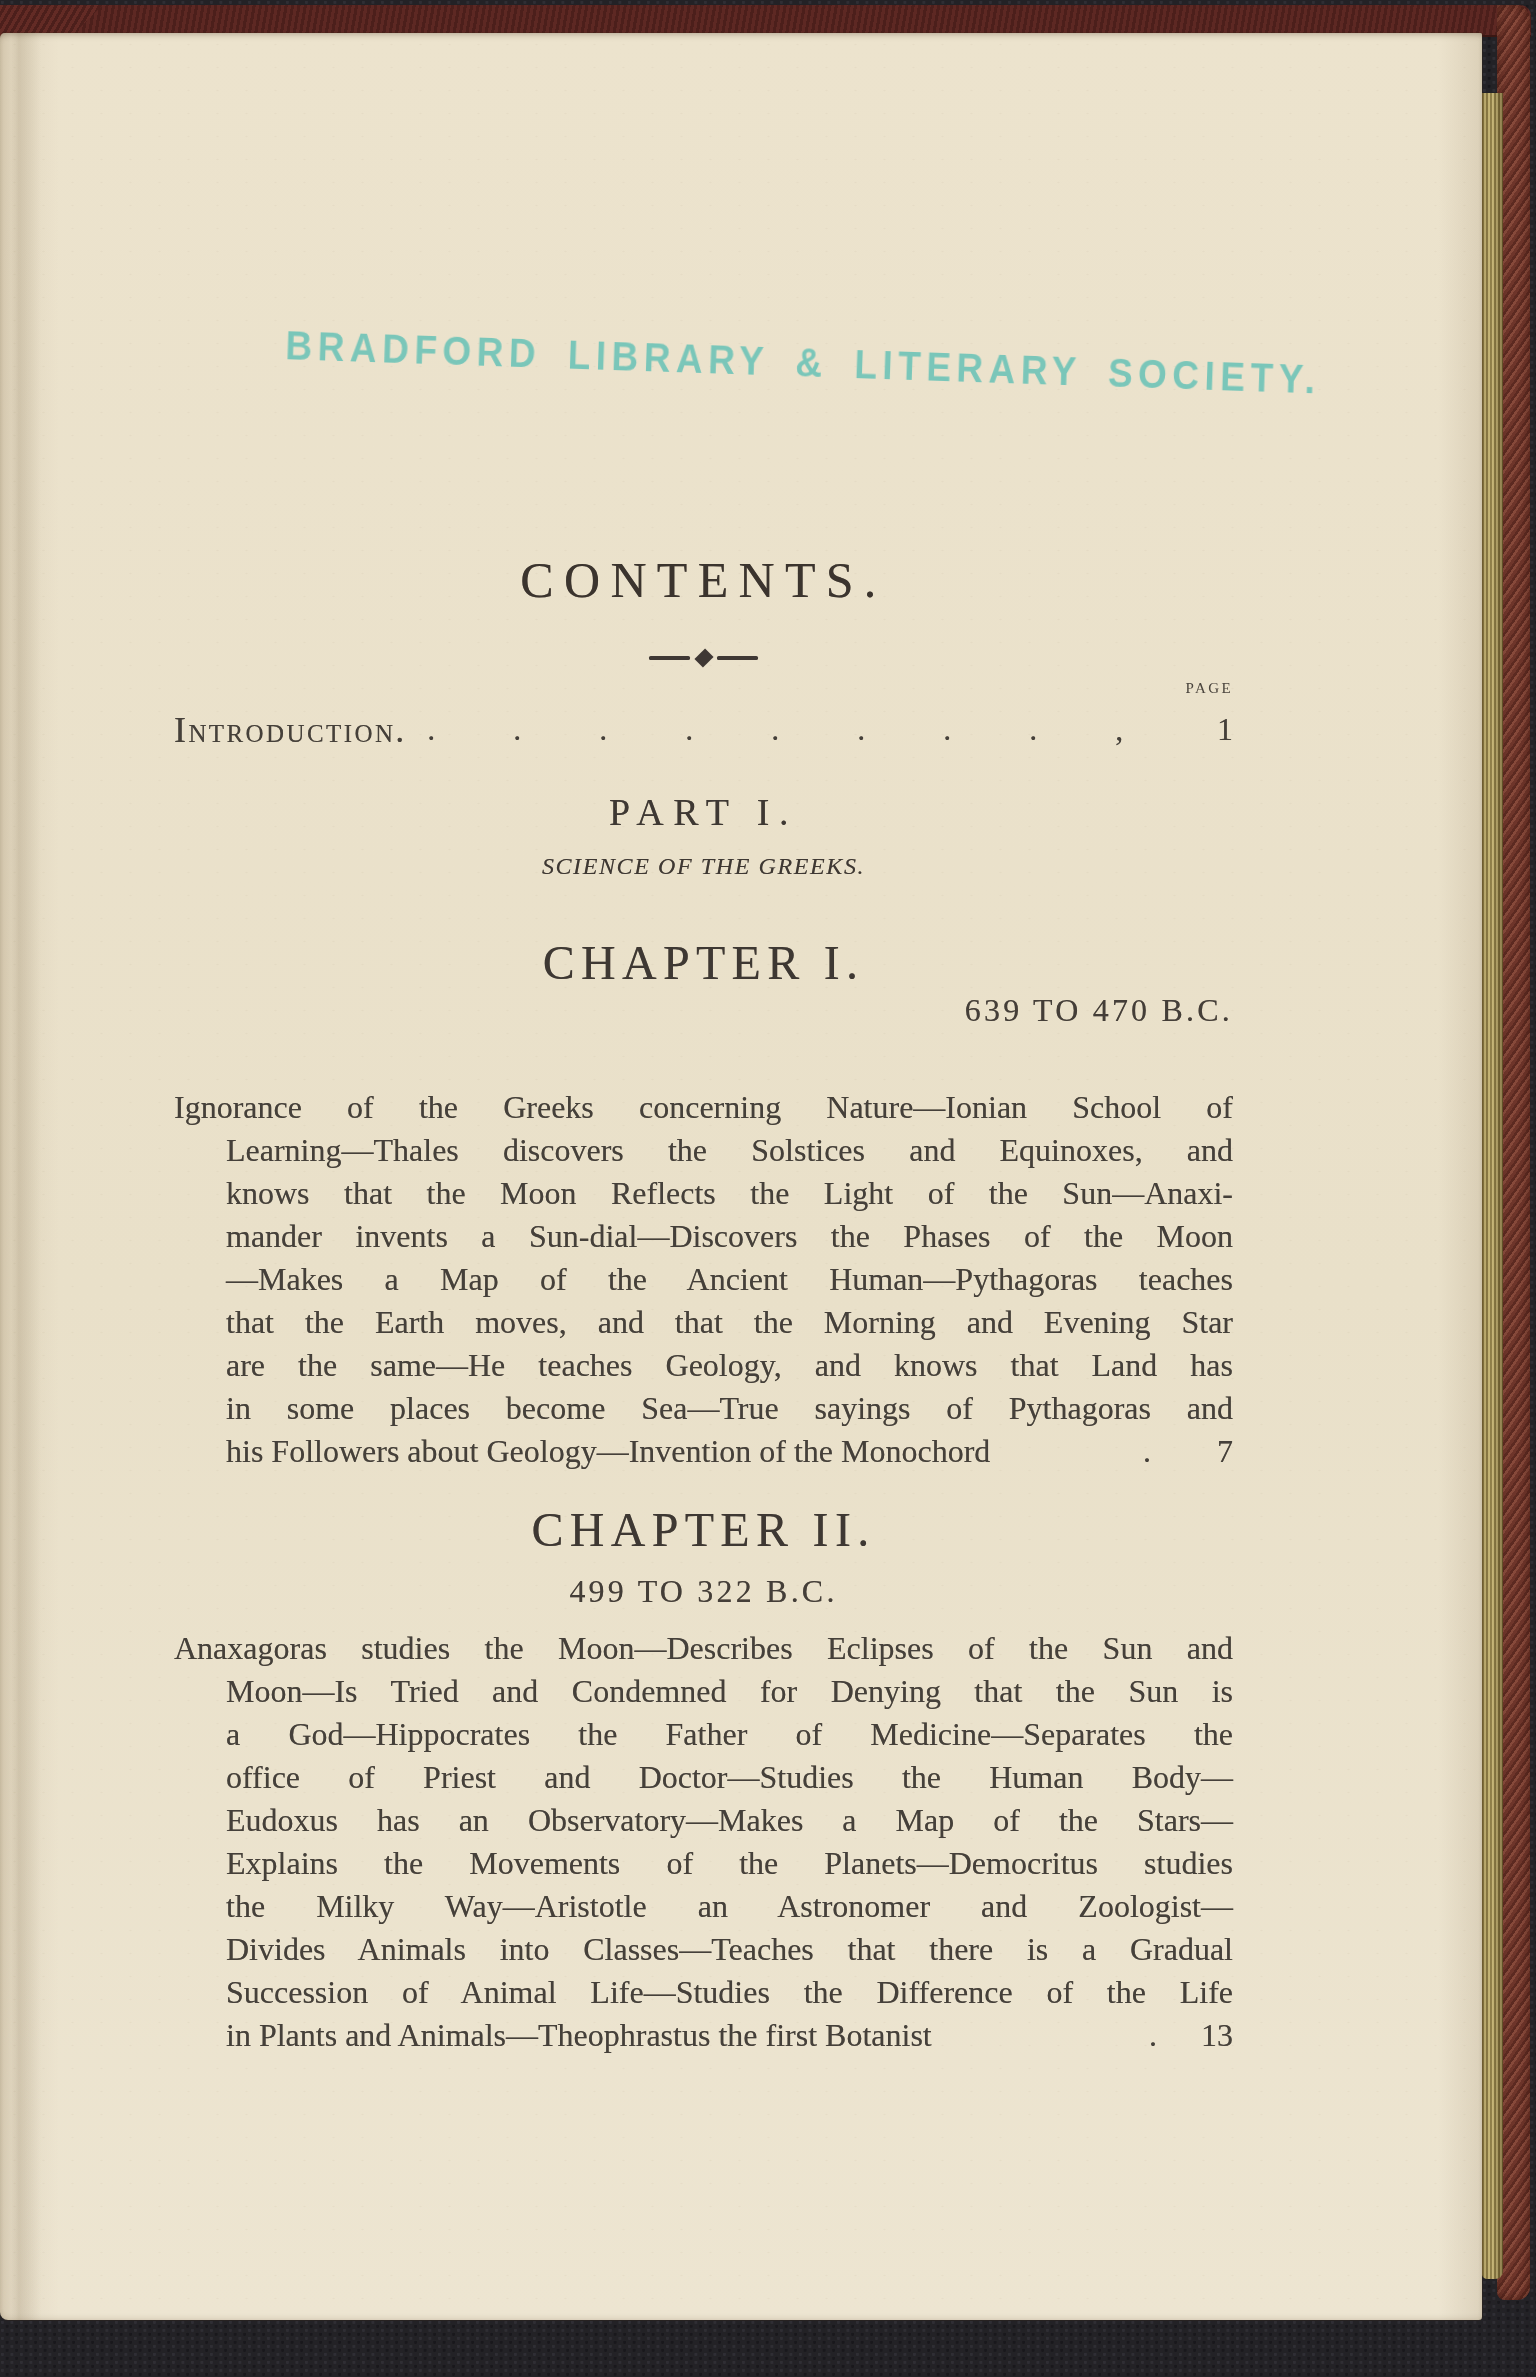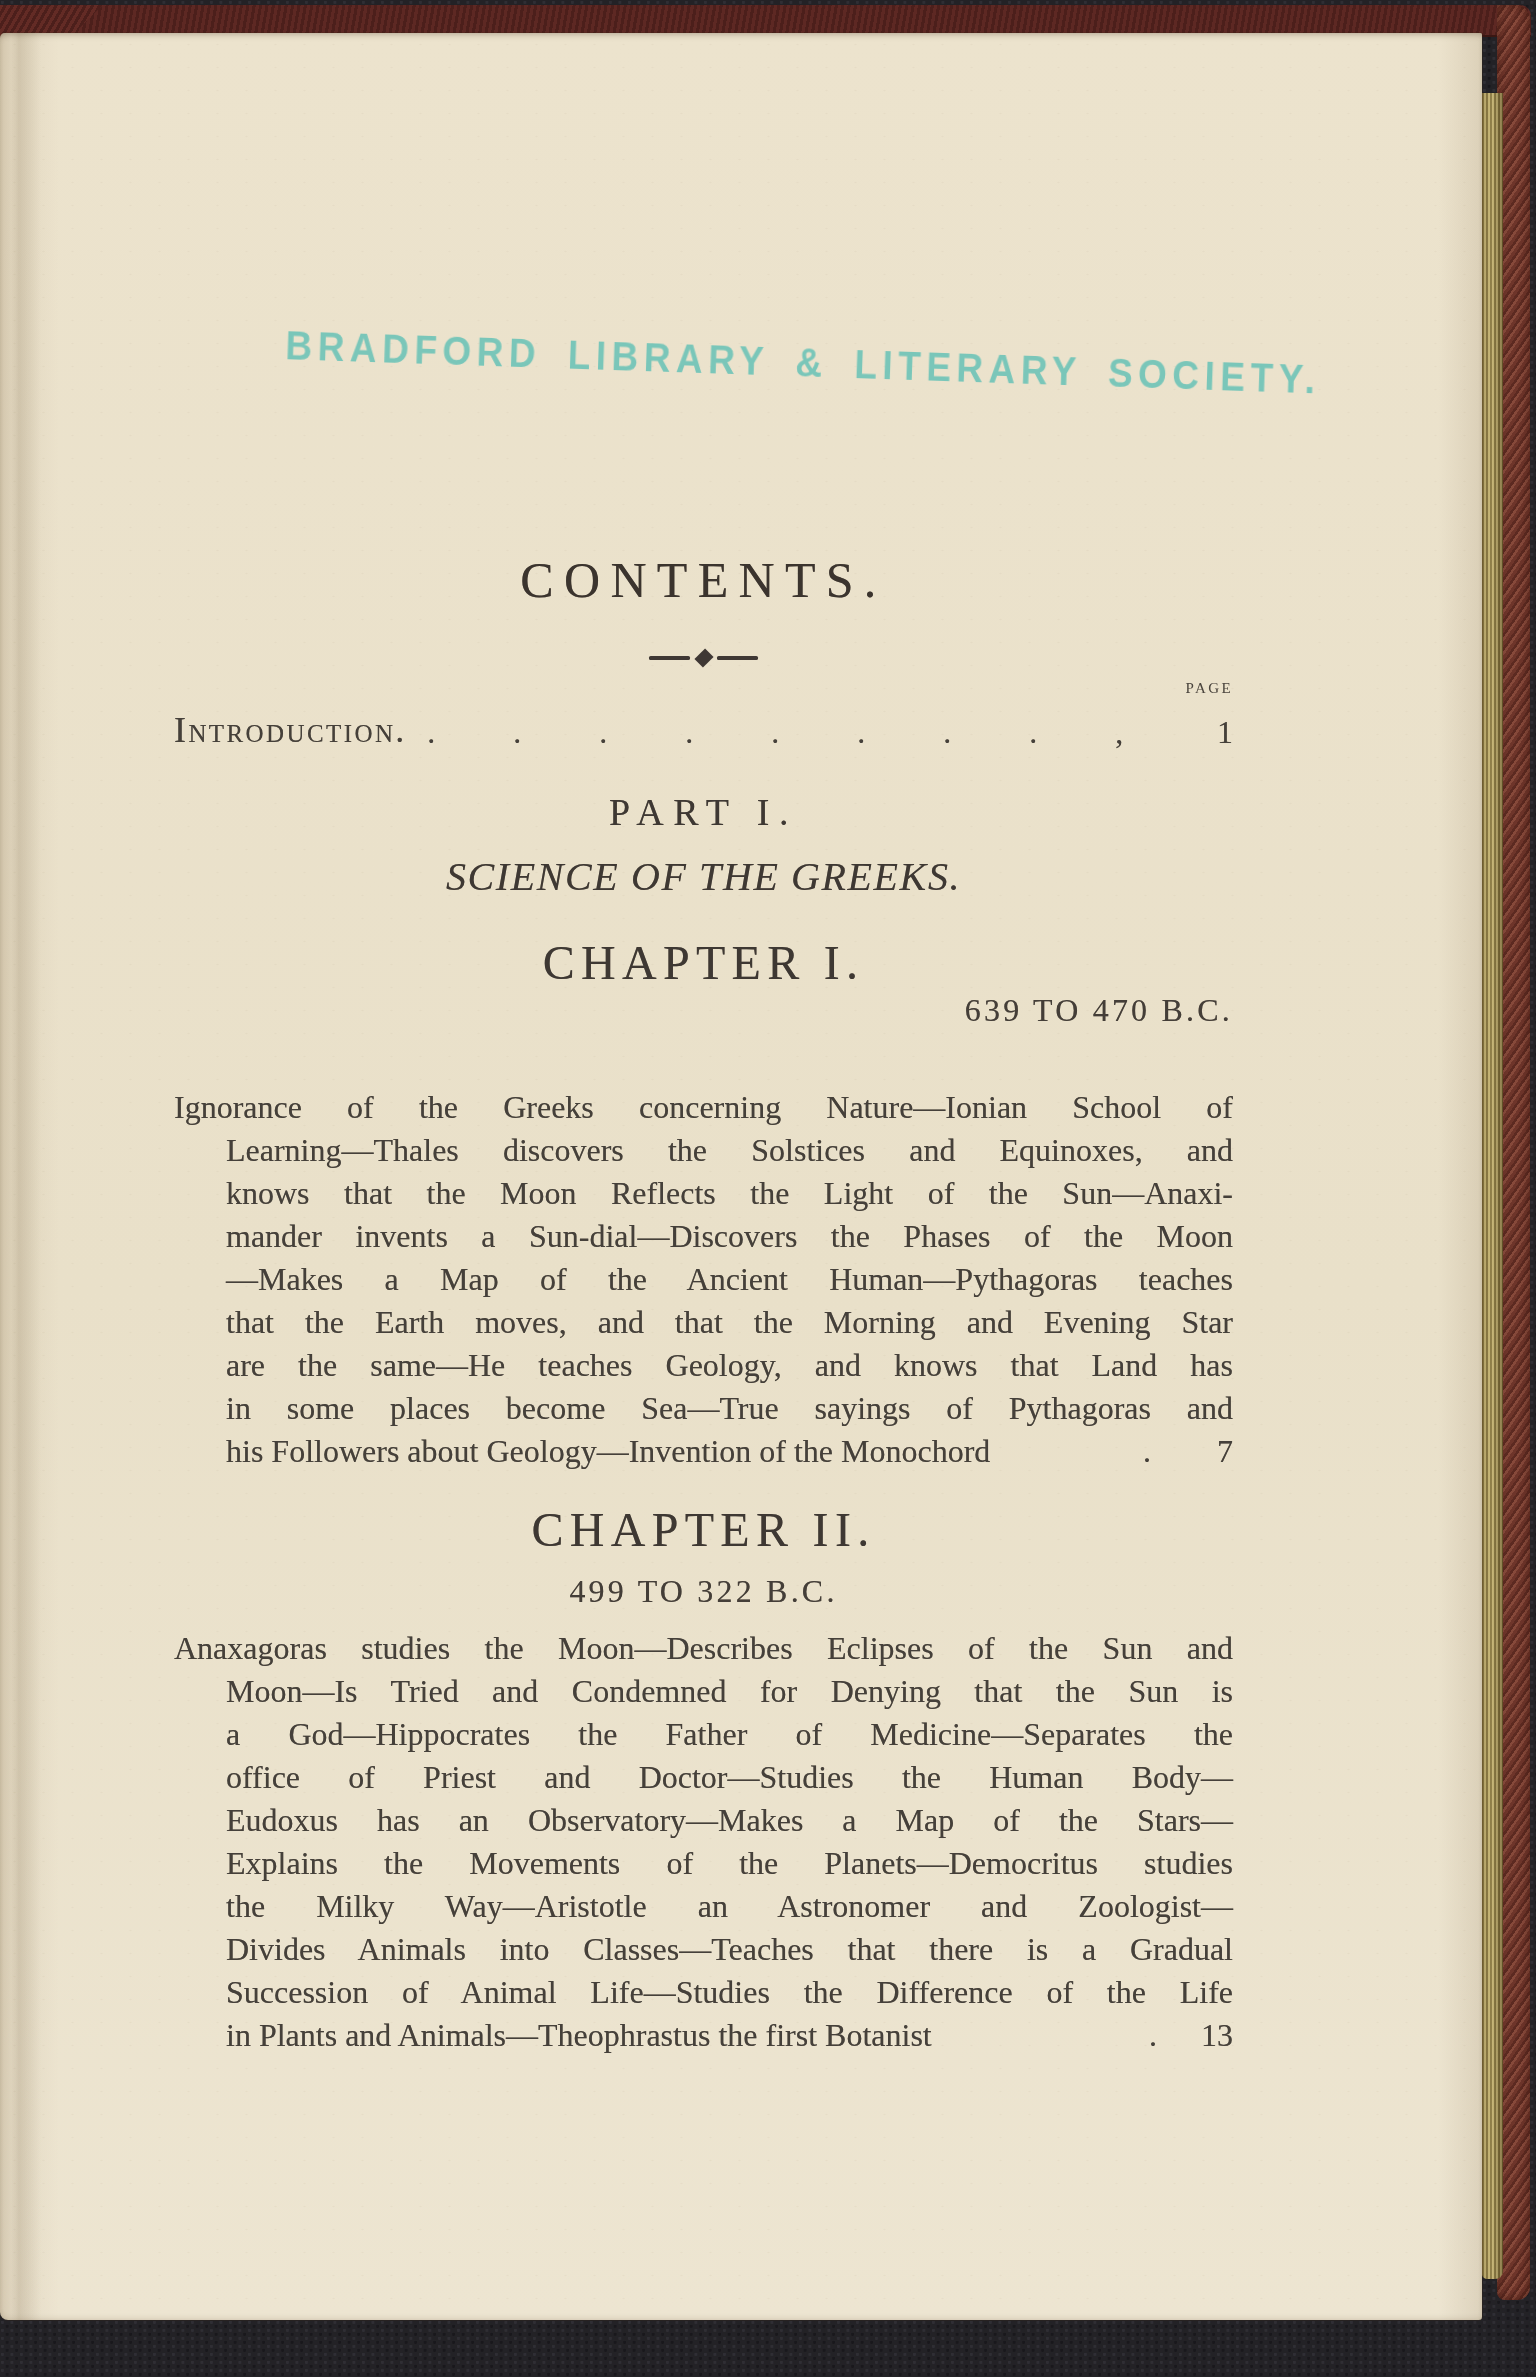--- a/index.html
+++ b/index.html
@@ -70,31 +70,31 @@
   }
   .divider{position:absolute;top:619px;left:0;width:100%;display:flex;justify-content:center;align-items:center;gap:7.1px;}
   .divider .dash{width:41px;height:3.2px;background:#3f3834;border-radius:1.6px;}
   .divider .diamond{width:12px;height:12px;background:#3f3834;transform:rotate(45deg) scaleY(1.25);}
   
   .intro-block{position:absolute;top:647px;left:0;width:100%;}
   .page-col-label{
     position:absolute;right:0;top:0;font-size:15px;letter-spacing:2.4px;color:#4a443d;
   }
   .intro-row{
-    position:absolute;top:28.5px;left:0;right:0;display:flex;align-items:flex-end;
+    position:absolute;top:28.5px;left:0;right:0;display:flex;align-items:center;
     font-size:36px;color:#45403a;text-shadow:0 0 0.5px rgba(60,50,40,.5);
   }
   .intro-label{font-variant:small-caps;letter-spacing:2.4px;white-space:nowrap;}
   .leaders{flex:1;overflow:hidden;white-space:nowrap;font-size:32px;word-spacing:70px;padding:0 20.6px;}
   .pagenum{font-size:32px;color:#45403a;}
   
   .part-heading{position:absolute;top:757px;left:0;width:100%;text-align:center;
     font-size:38px;letter-spacing:9.5px;color:#3e3833;text-shadow:0 0 0.6px rgba(60,50,40,.5);}
   .part-subtitle{position:absolute;top:820px;left:0;width:100%;text-align:center;
-    font-size:40px;font-style:italic;letter-spacing:1.6px;color:#3e3833;text-shadow:0 0 0.6px rgba(60,50,40,.5);}
+    font-size:24px;font-style:italic;letter-spacing:1.6px;color:#3e3833;text-shadow:0 0 0.6px rgba(60,50,40,.5);}
   .chapter-heading{position:absolute;left:0;width:100%;text-align:center;
     font-size:48px;letter-spacing:6.3px;color:#3e3833;text-shadow:0 0 0.6px rgba(60,50,40,.5);}
   .chapter-dates{position:absolute;left:0;width:100%;text-align:center;
     font-size:32px;letter-spacing:3.2px;color:#443e38;text-shadow:0 0 0.5px rgba(60,50,40,.5);}
   .ch1-heading{top:902px;} .ch1-dates{top:959px;text-align:right;}
   .ch2-heading{top:1469px;} .ch2-dates{top:1540px;}
   
   .toc-para{position:absolute;left:0;width:1059px;font-size:32px;line-height:43px;
     color:#45403a;text-shadow:0 0 0.5px rgba(60,50,40,.5);}
   .para1{top:1021px;margin-top:32px;} .para2{top:1594px;}

